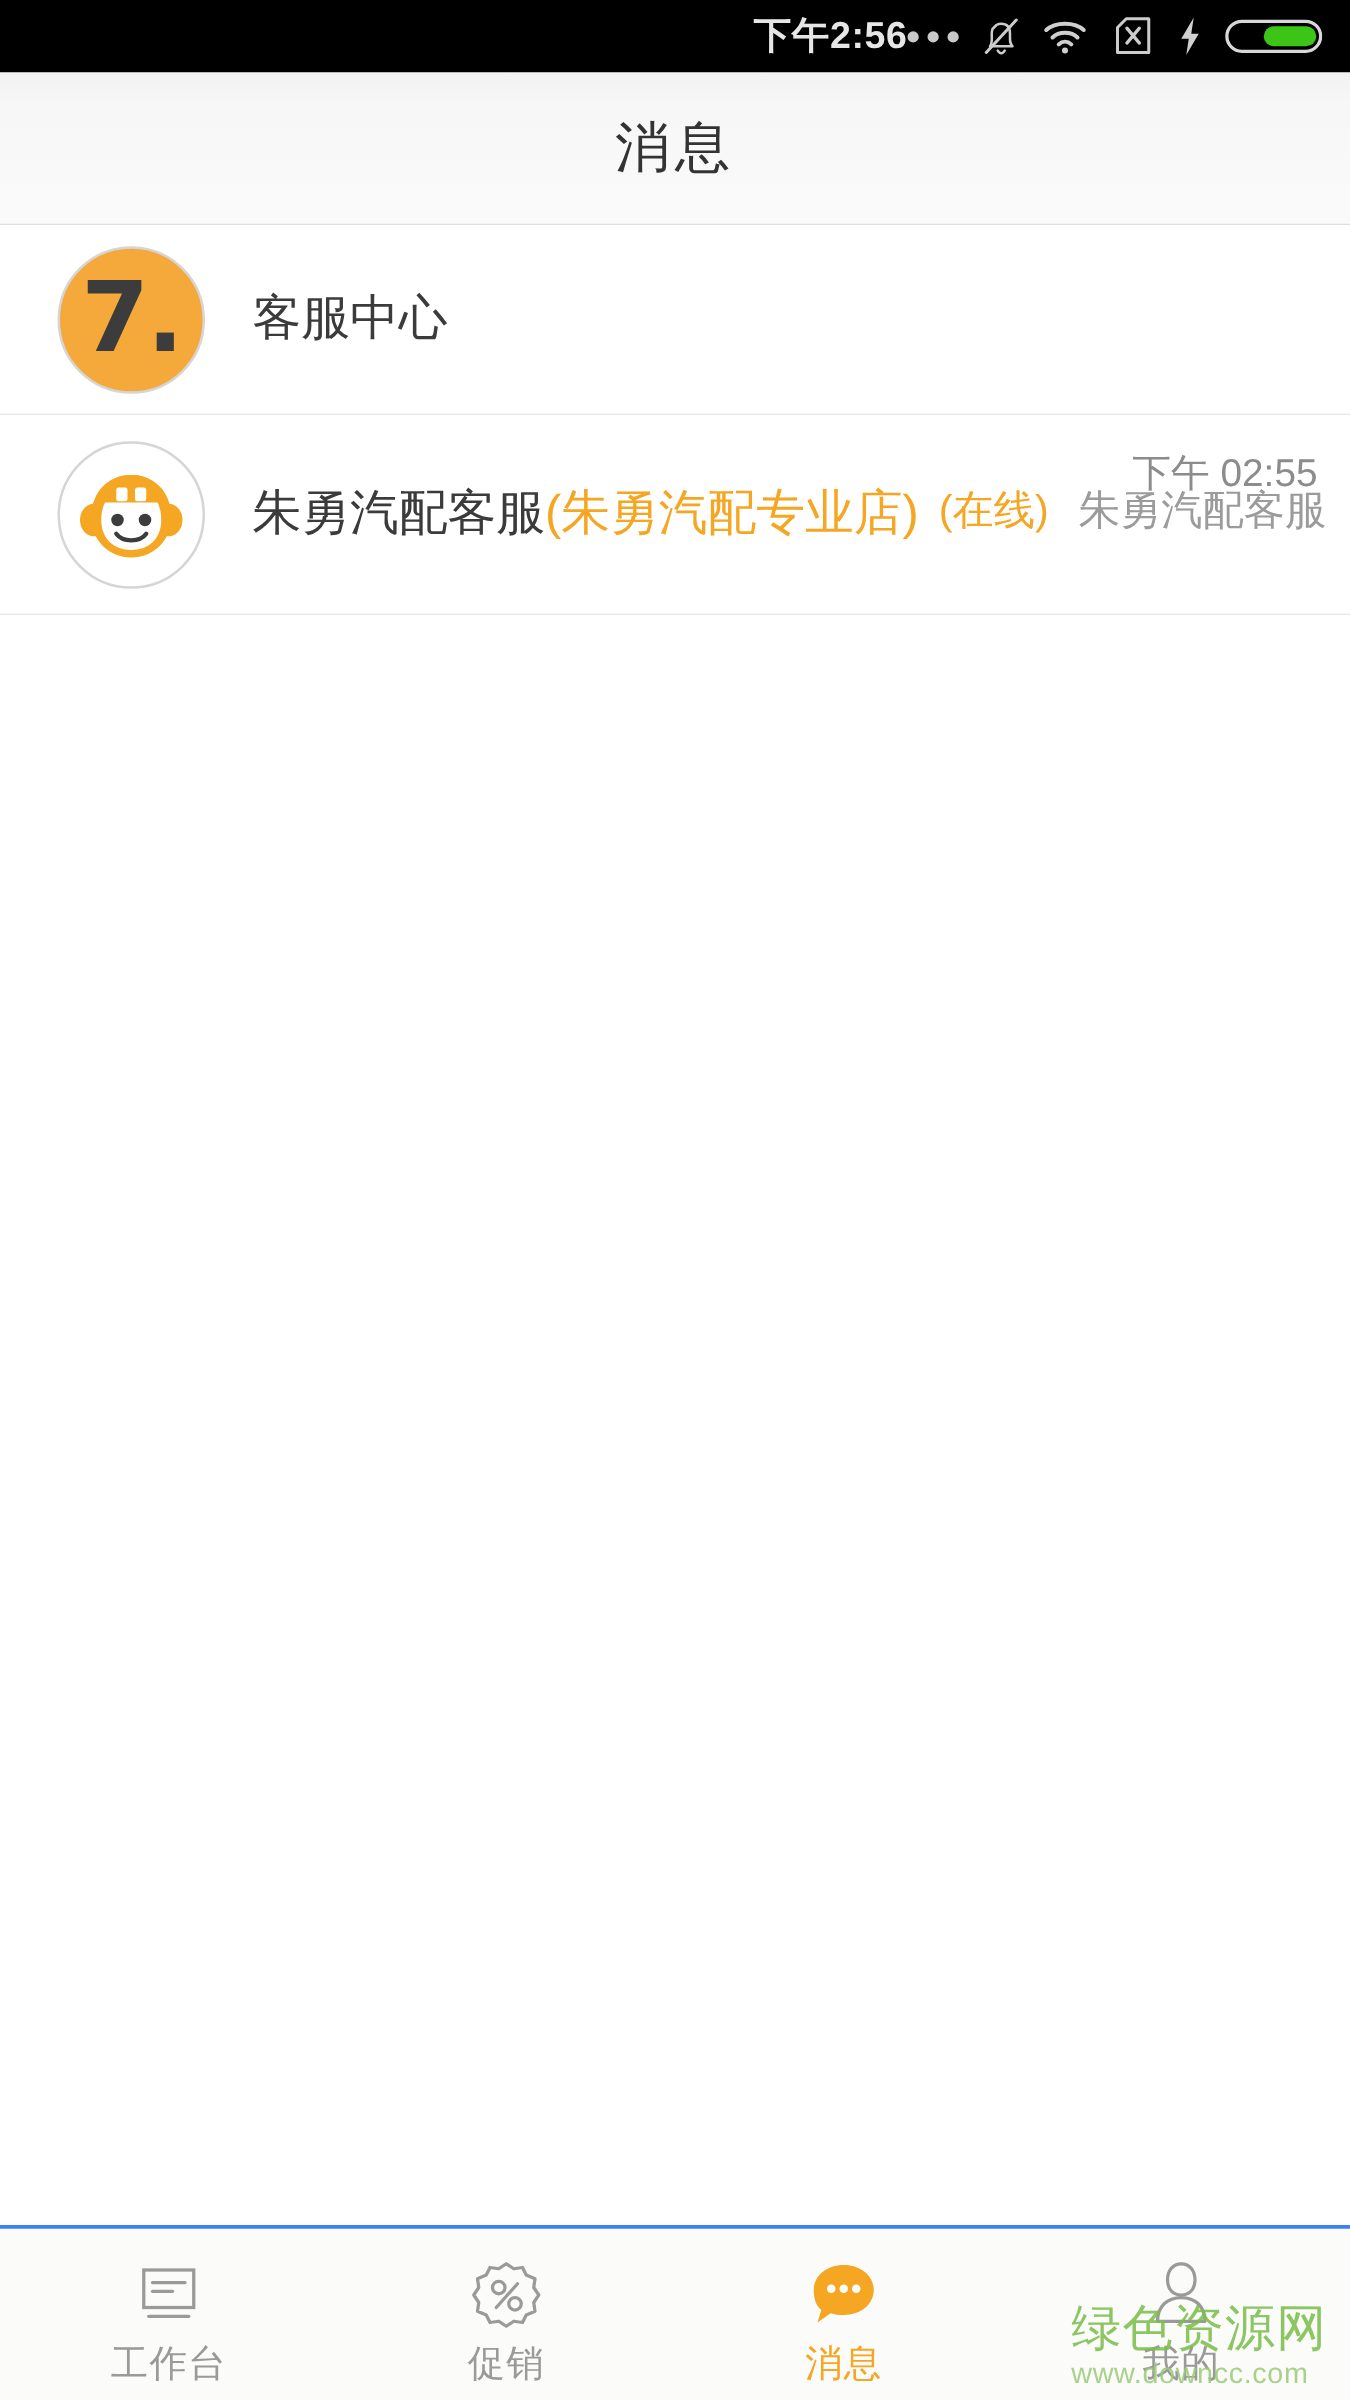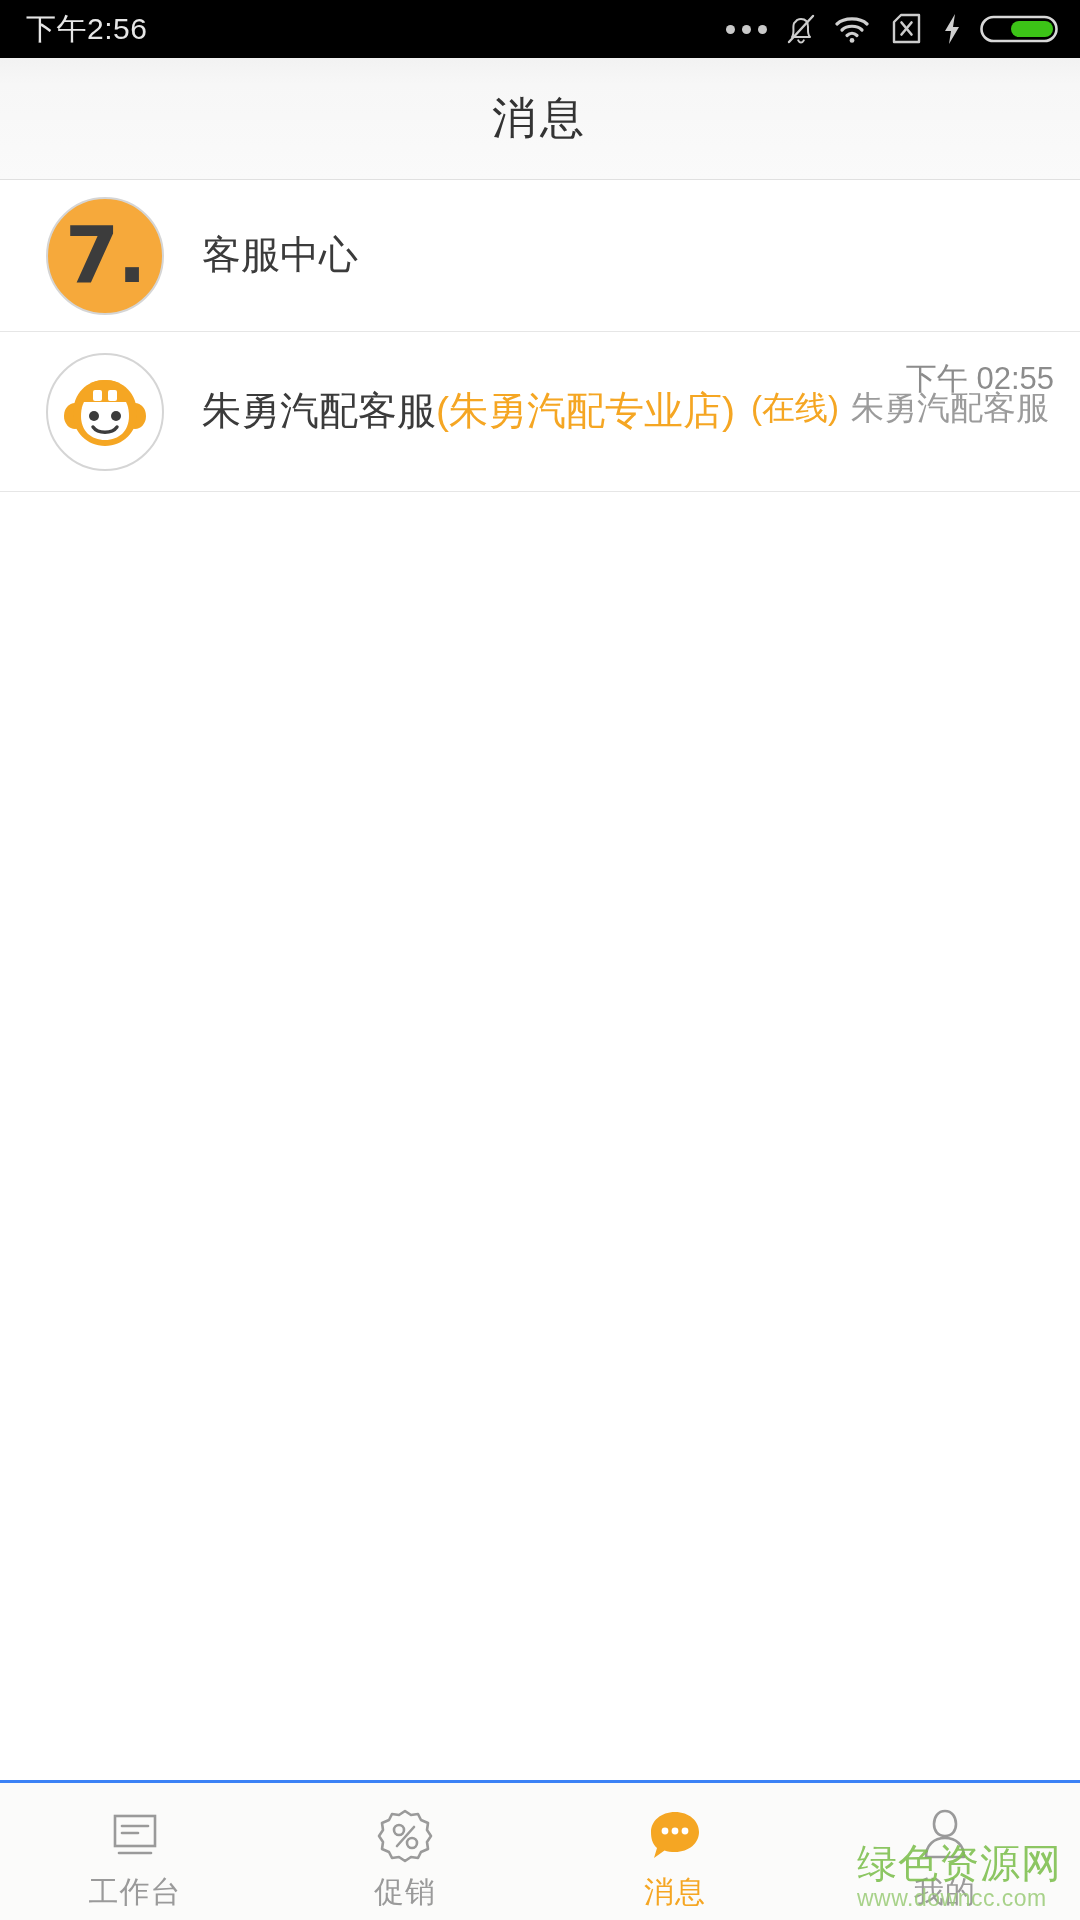--- a/index.html
+++ b/index.html
@@ -7,22 +7,22 @@
     width:1080px; height:1920px;
     background:#ffffff;
     font-family:"Liberation Sans", "DejaVu Sans", sans-serif;
     overflow:hidden;
   }
   #app { position:relative; width:1080px; height:1920px; display:flex; flex-direction:column; background:#ffffff; }
 
   
   .statusbar {
     height:58px; background:#000000; color:#d8d8d8;
-    display:flex; align-items:center; justify-content:space-between;
-    padding:0 22px 0 26px; flex:none;
+    display:flex; align-items:center; justify-content:flex-end;
+    padding:0 22px 0 26px; flex:none;font-weight:bold;
   }
   .status-time { font-size:30px; color:#e6e6e6; letter-spacing:0.5px; line-height:1; }
   .status-icons { display:flex; align-items:center; gap:17px; }
   .dots-icon { display:flex; align-items:center; gap:7px; }
   .dots-icon i { width:9px; height:9px; border-radius:50%; background:#c9c9c9; display:block; }
   .svg-ico { display:block; }
 
   
   .header {
     height:122px; flex:none;
@@ -54,21 +54,21 @@
     font-family:"DejaVu Sans", sans-serif;
     font-size:78px; font-weight:bold; color:#3c3c3c;
     line-height:1; letter-spacing:-2px; transform:translateY(-1px);
   }
 
   .item-text { flex:1 1 auto; min-width:0; display:flex; flex-direction:row; gap:16px; }
   .item-line1 { display:flex; align-items:baseline; font-size:39px; line-height:1.05; white-space:nowrap; }
   .item-title { color:#3b3b3b; }
   .item-shop { color:#f5a623; }
   .item-line2 { font-size:33px; line-height:1.05; color:#9b9b9b; white-space:nowrap; }
-  .online-tag { color:#f5a623; margin-right:12px; }
+  .online-tag { color:#f5a623; margin-right:24px; }
   .item-time { flex:none; font-size:31px; color:#8c8c8c; align-self:flex-start; margin-top:26px; padding-left:16px; }
 
   .list-filler { background:#ffffff; height:100%; }
 
   
   .tabbar {
     flex:none; height:140px; background:#fbfbfa;
     border-top:3px solid #3b82f6;
     display:flex; align-items:stretch; position:relative;
   }

